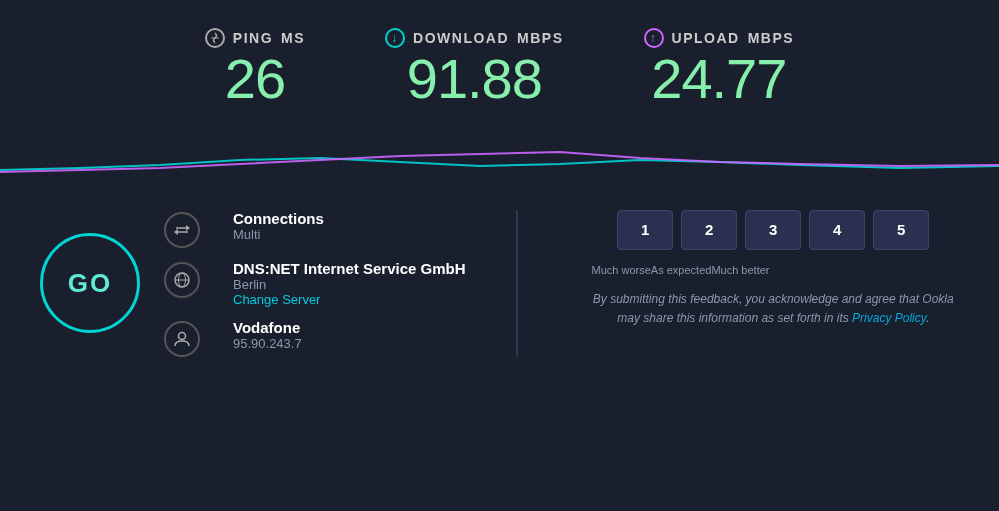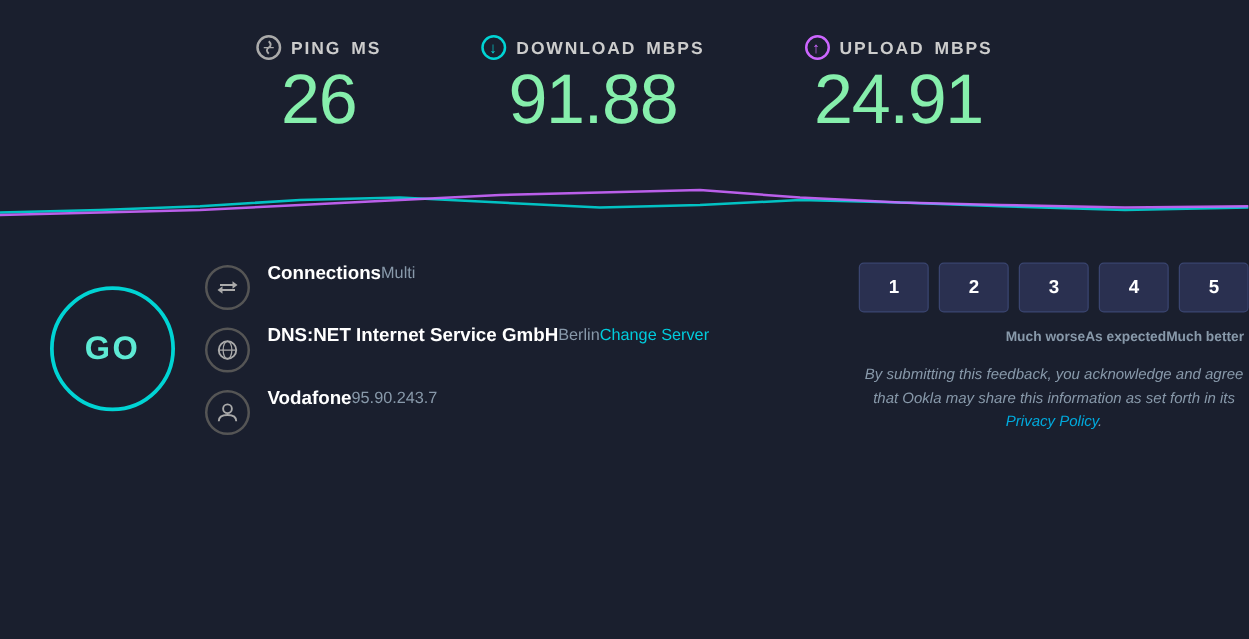--- a/index.html
+++ b/index.html
@@ -108,20 +108,22 @@
       display: flex;
       align-items: center;
       justify-content: center;
       flex-shrink: 0;
       margin-top: 2px;
       color: #aaa;
     }
 
     .info-text-block {
       display: flex;
+      flex-direction: column;
+      margin-left: 19px;
     }
 
     .info-title {
       font-size: 15px;
       font-weight: 600;
       color: #ffffff;
     }
 
     .info-subtitle {
       font-size: 13px;
@@ -174,23 +176,22 @@
       font-size: 15px;
       font-weight: 600;
       cursor: pointer;
       display: flex;
       align-items: center;
       justify-content: center;
     }
 
     .rating-labels {
       display: flex;
-      justify-content: flex-end;
+      justify-content: flex-start;
       padding: 0 4px;
-      font-weight: bold;
     }
 
     .rating-label {
       font-size: 11px;
       color: #8899aa;
     }
 
     .survey-note {
       font-size: 12px;
       color: #8899aa;
@@ -266,21 +267,21 @@
     </div>
     <div class="stat-value">91.88</div>
   </div>
 
   <div class="stat-item">
     <div class="stat-label">
       <div class="upload-icon-circle">↑</div>
       <span>UPLOAD</span>
       <span>Mbps</span>
     </div>
-    <div class="stat-value">24.91</div>
+    <div class="stat-value">24.77</div>
   </div>
 
 </div>
 
 <div class="wave-container">
   <svg viewBox="0 0 999 60" preserveAspectRatio="none">
 
     <polyline points="0,40 80,38 160,35 240,30 320,28 400,32 480,36 560,34 640,30 720,32 800,35 900,38 999,36" fill="none" stroke="#00d4d4" stroke-width="2" opacity="0.9"></polyline>
 
     <polyline points="0,42 80,40 160,38 240,34 320,30 400,26 480,24 560,22 640,28 720,32 800,34 900,36 999,35" fill="none" stroke="#cc66ff" stroke-width="2" opacity="0.9"></polyline>

